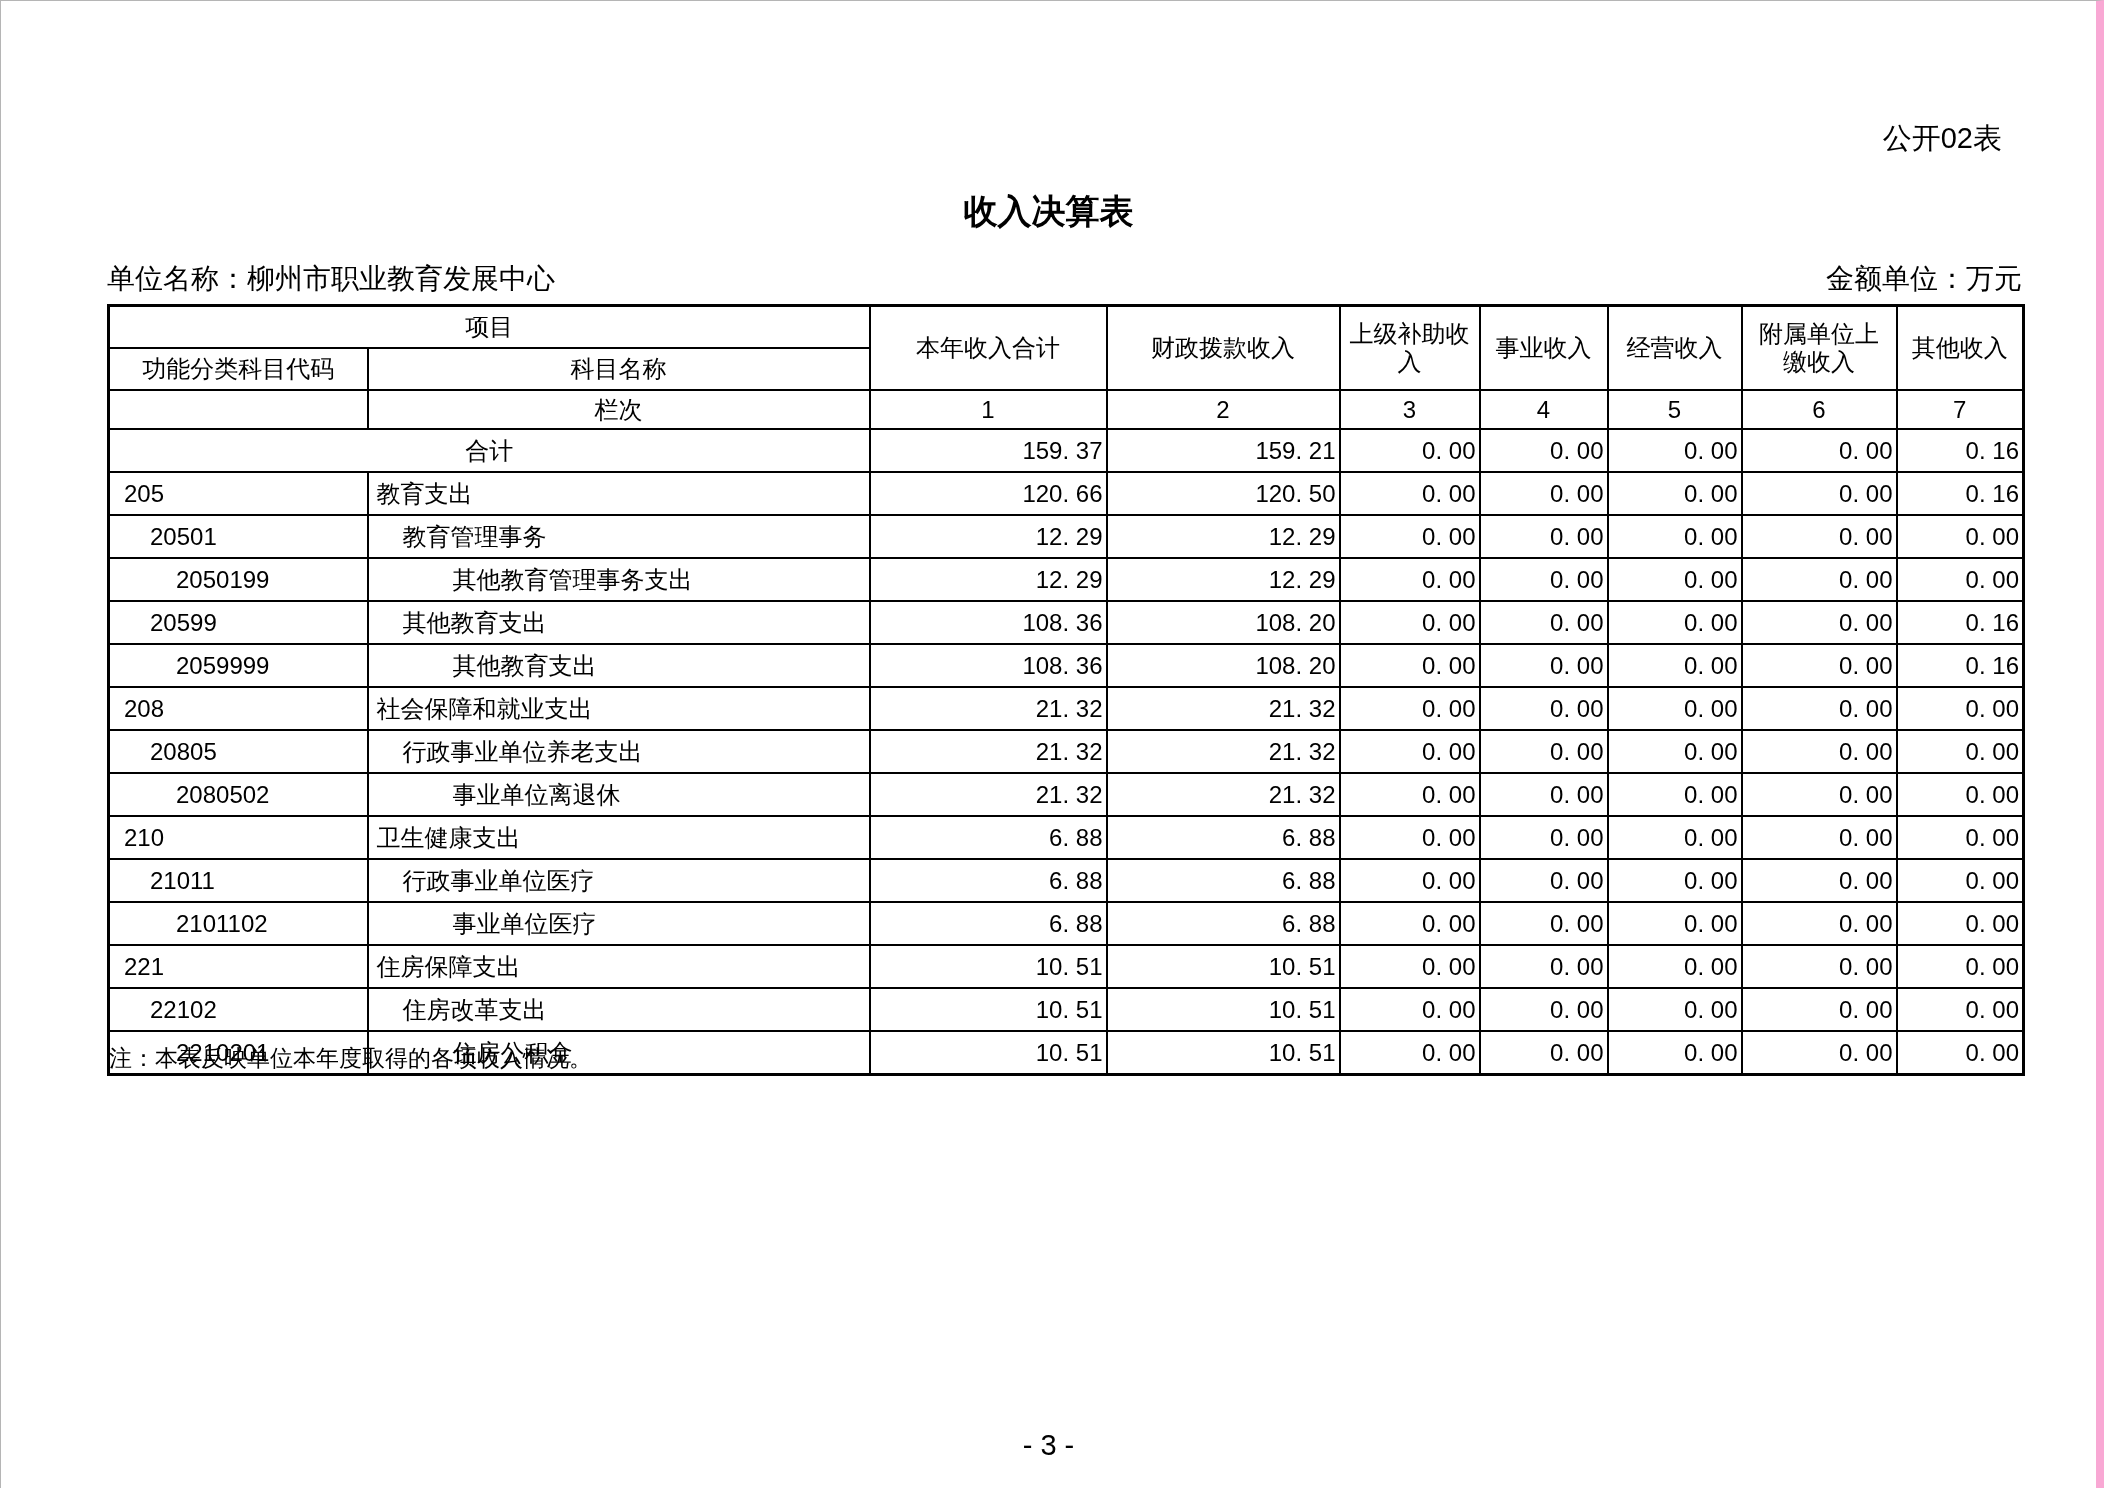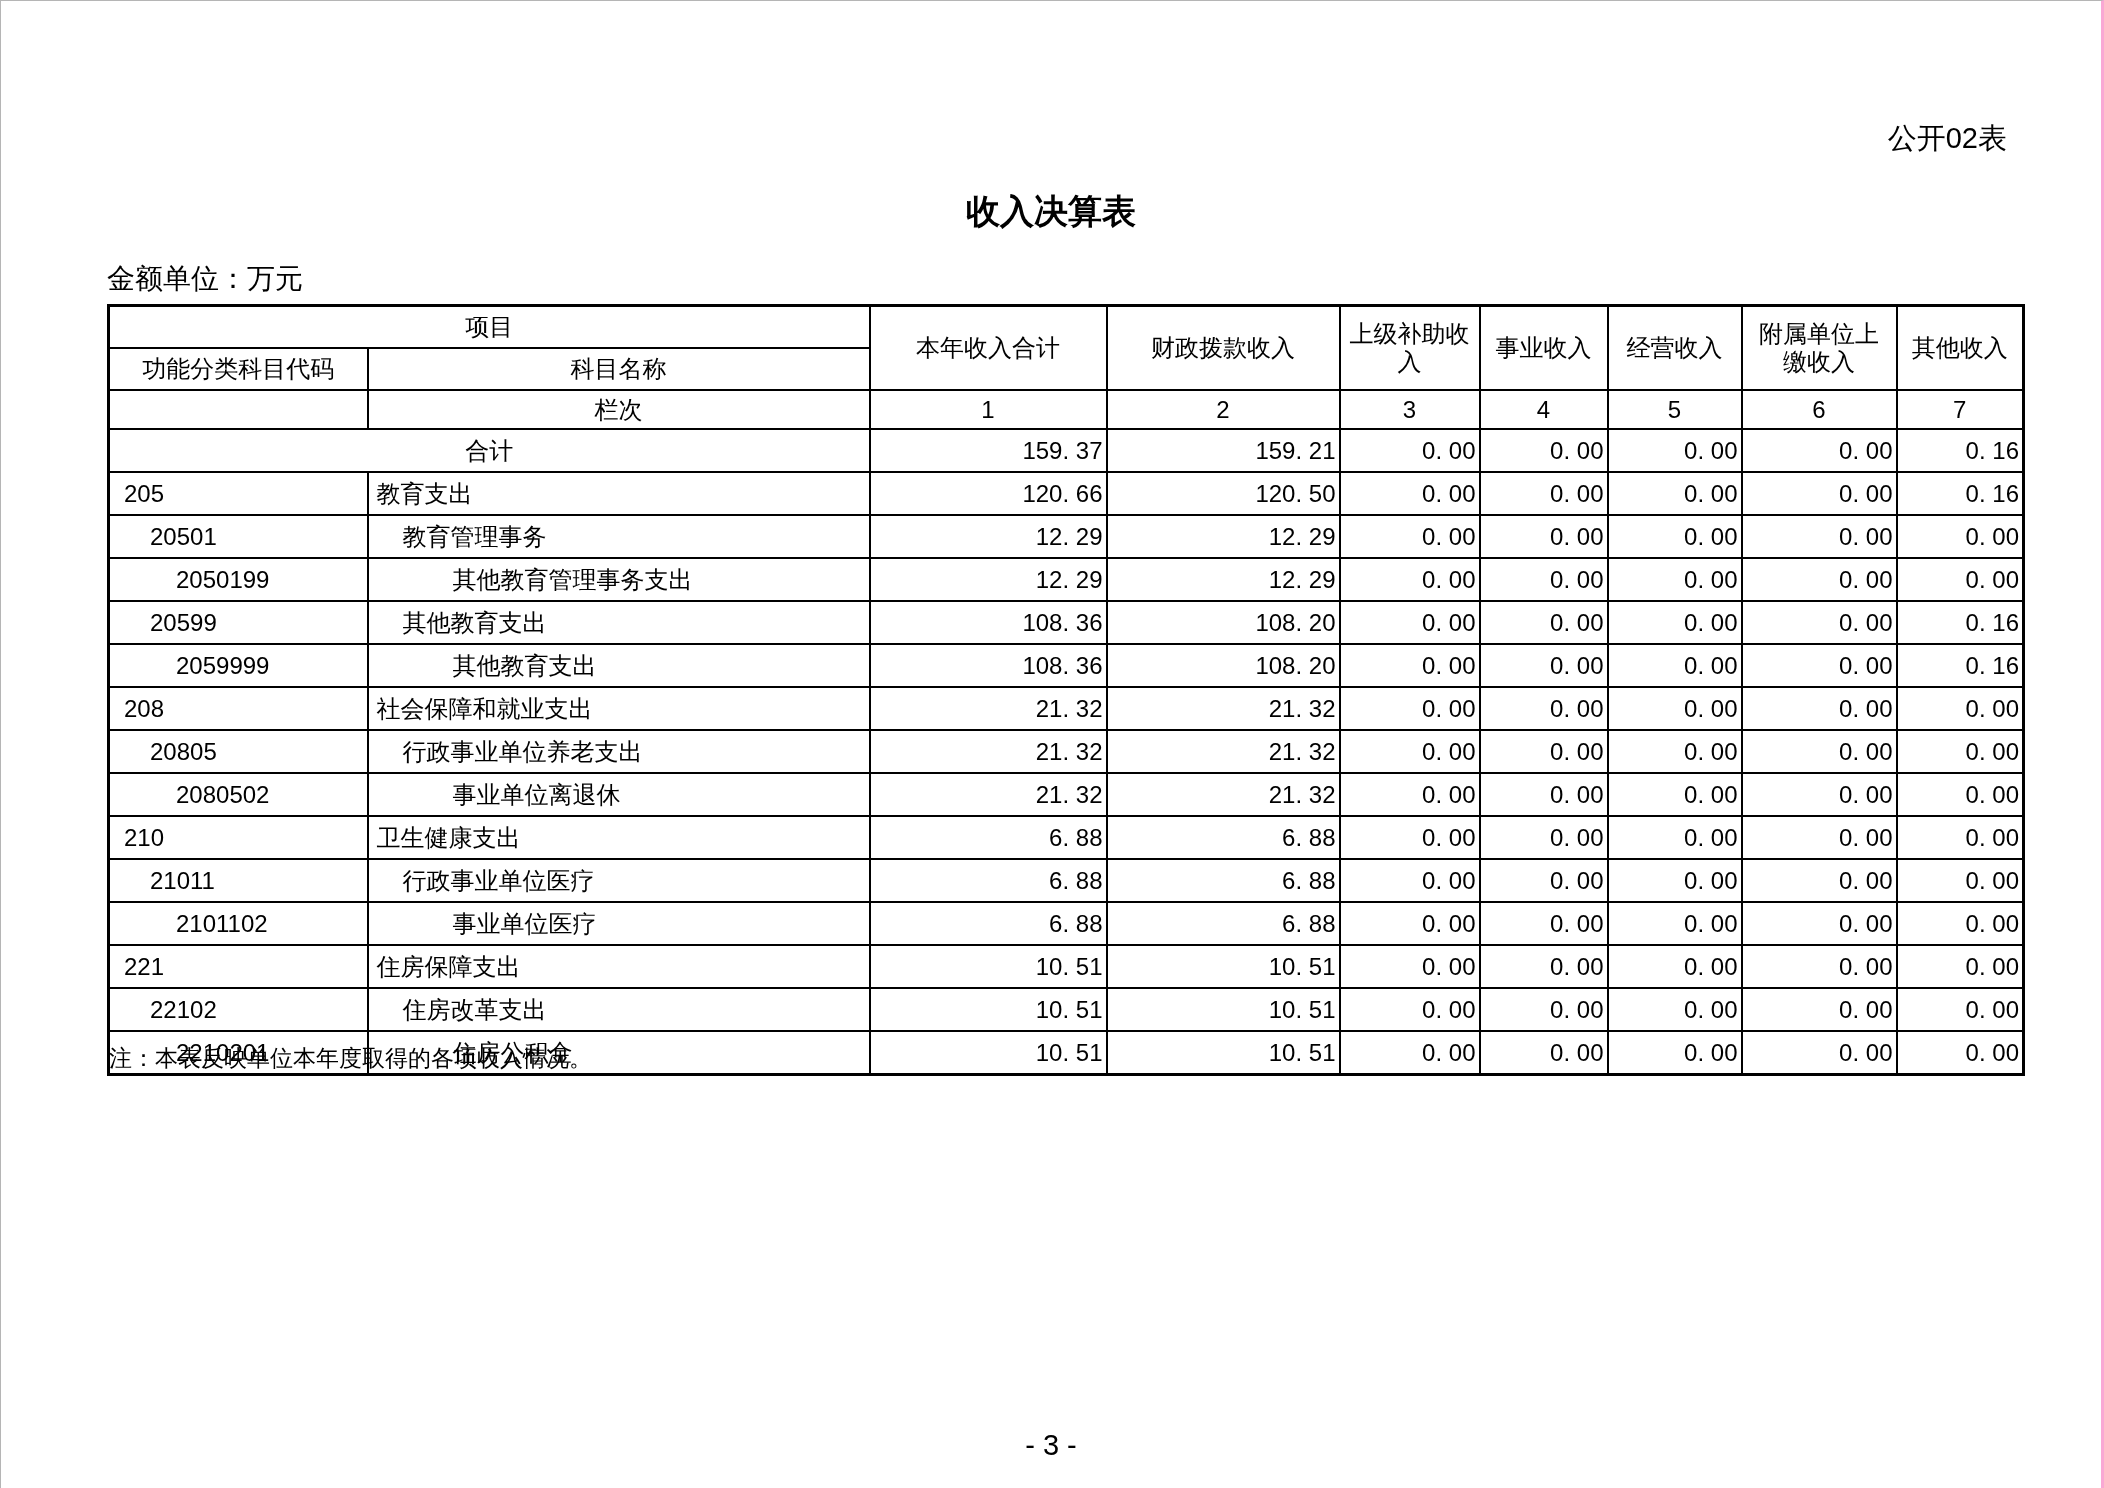--- a/index.html
+++ b/index.html
@@ -5,21 +5,21 @@
   html,body { margin:0; padding:0; }
   body {
     width:2104px; height:1488px; background:#ffffff; color:#000;
     font-family:"Liberation Sans","DejaVu Sans",sans-serif;
     position:relative; overflow:hidden;
   }
   .page {
     position:absolute; inset:0;
     border-top:1px solid #b5b5b5;
     border-left:1px solid #b5b5b5;
-    border-right:3px solid #f9a8d4;
+    border-right:8px solid #f9a8d4;
   }
   .form-label {
     position:absolute; top:120px; right:94px;
     font-size:29px; line-height:1.2;
   }
   .title {
     position:absolute; top:188px; left:0; width:100%;
     text-align:center; font-size:34px; font-weight:bold; margin:0;
   }
   .meta {
@@ -62,20 +62,21 @@
 </head>
 <body>
 
 <div class="page">
 
   <div class="form-label">公开02表</div>
 
   <h1 class="title">收入决算表</h1>
 
   <div class="meta">
+    <span>单位名称：柳州市职业教育发展中心</span>
     <span>金额单位：万元</span>
   </div>
 
   <table class="fiscal">
     <colgroup>
       <col style="width:259px">
       <col style="width:502px">
       <col style="width:237px">
       <col style="width:233px">
       <col style="width:140px">

